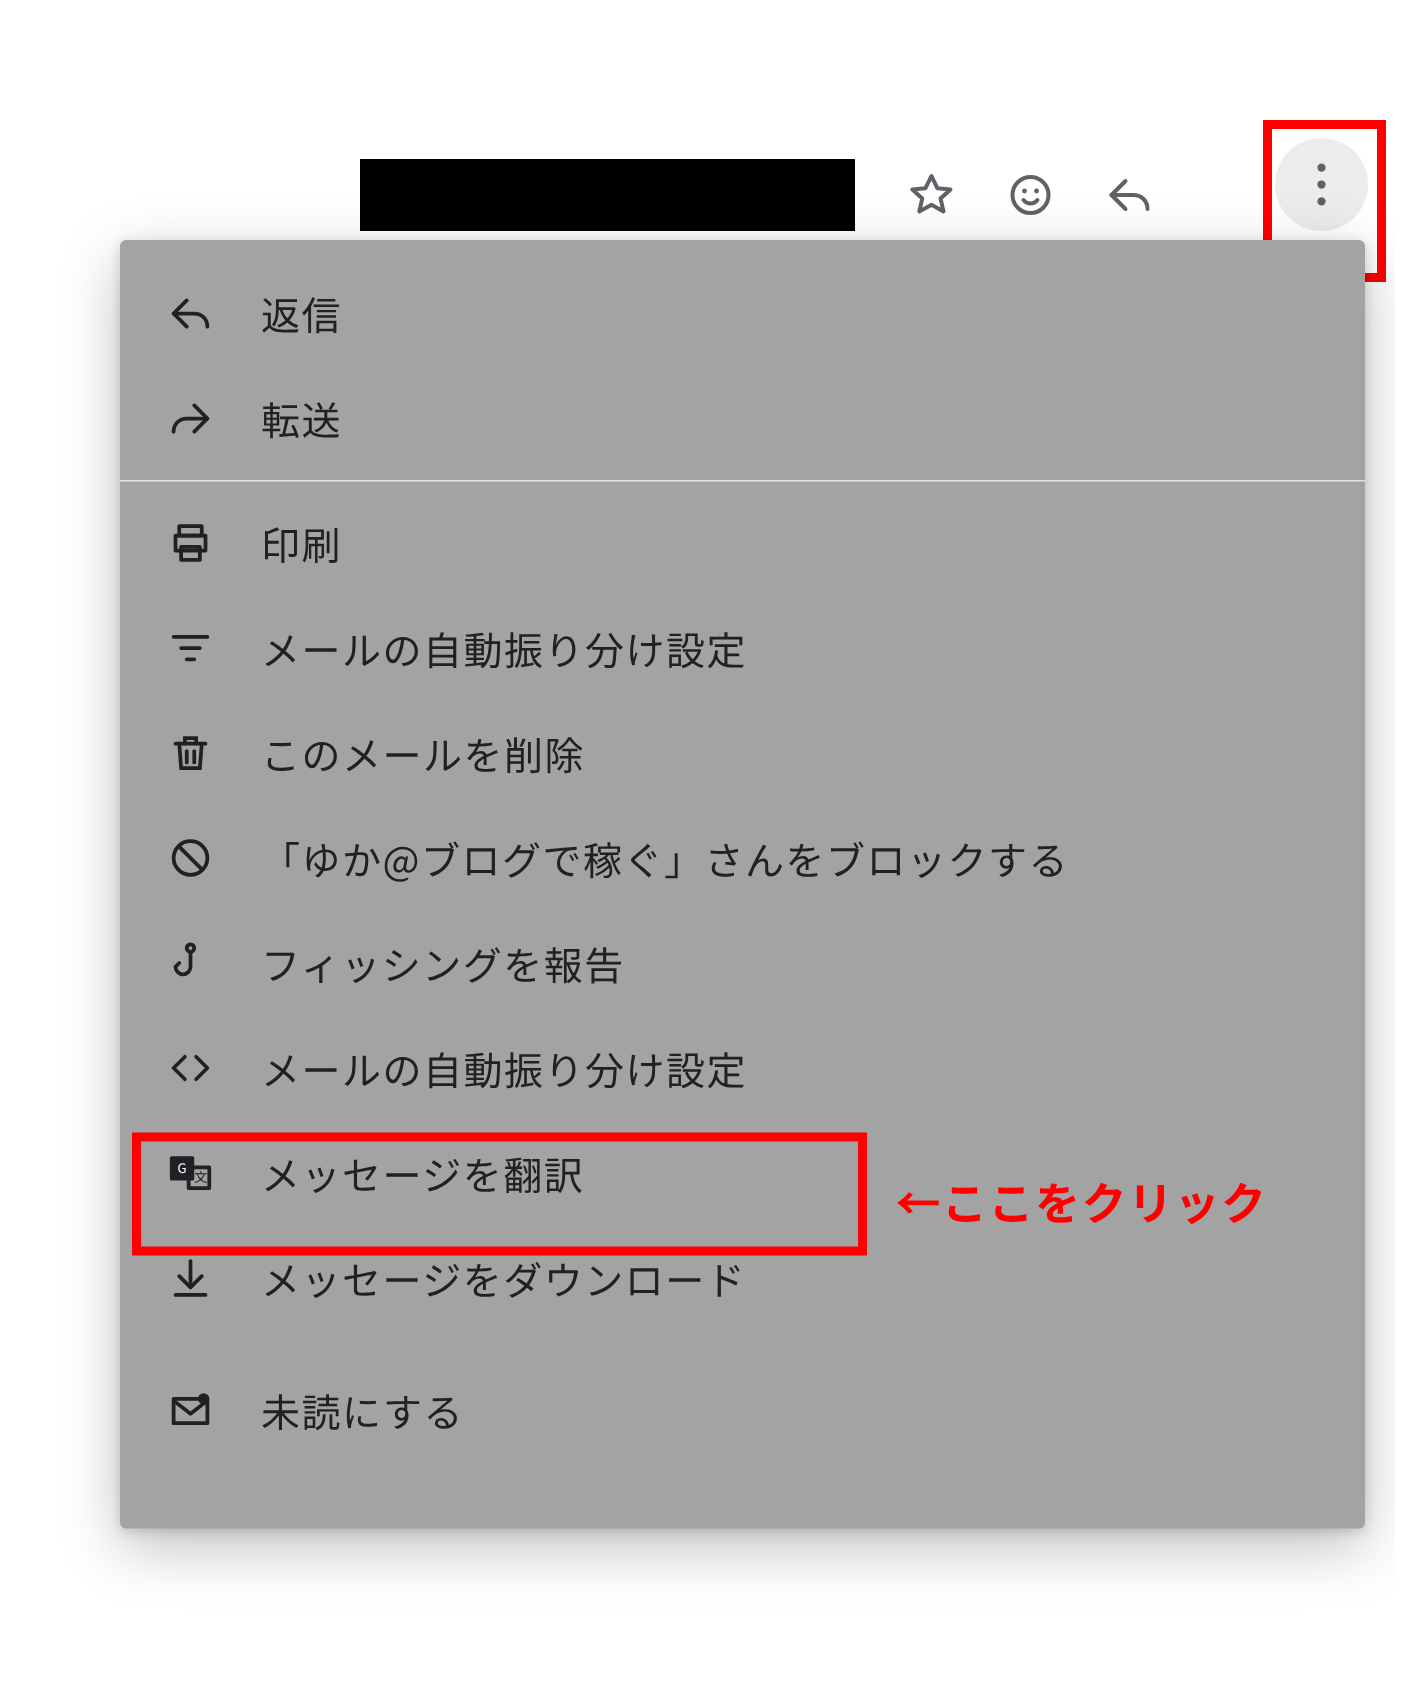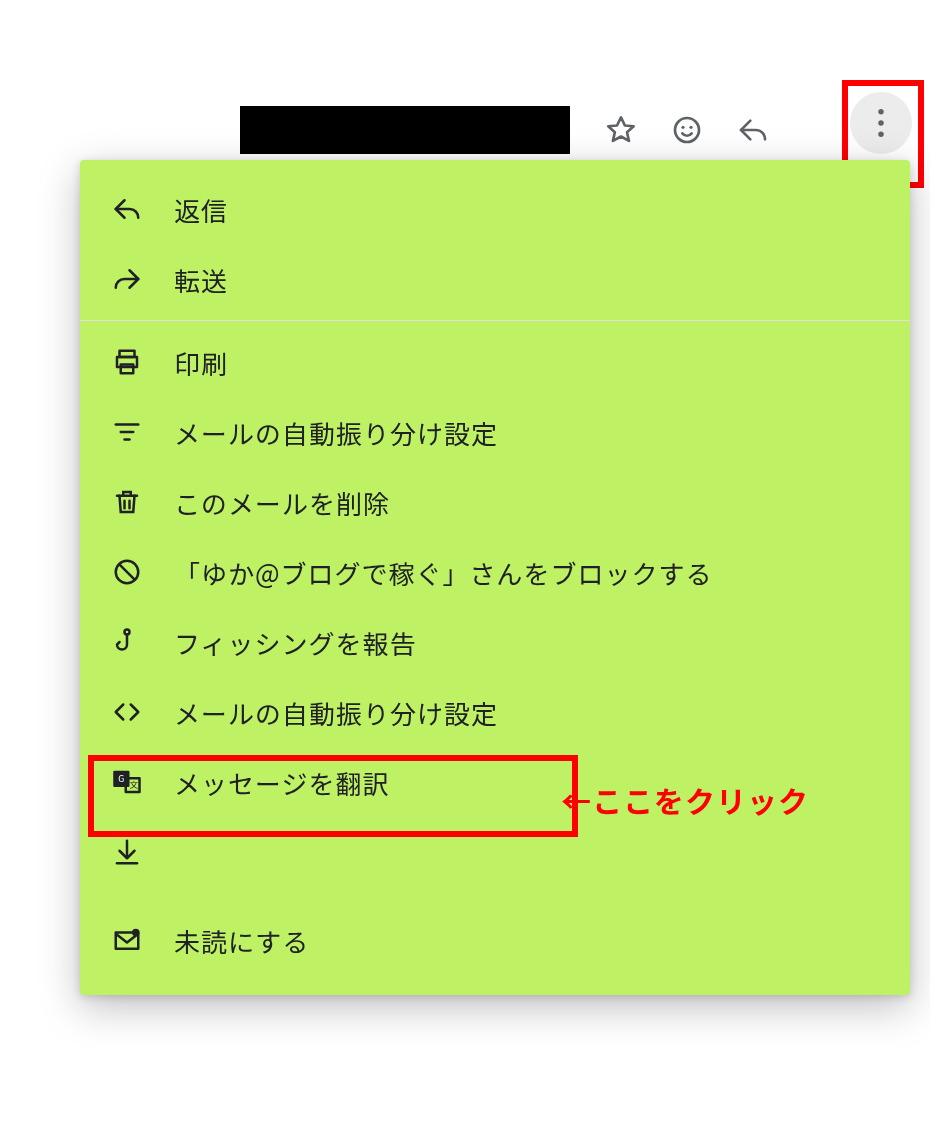--- a/index.html
+++ b/index.html
@@ -62,24 +62,24 @@
     justify-content: center;
   }
   .more-button svg { width: 8px; height: 30px; }
 
   
   .menu {
     position: absolute;
     top: 160px;
     left: 80px;
     width: 830px;
-    background: #bef264;
+    background: #a3a3a3;
     border-radius: 4px;
     box-shadow: 0 12px 40px rgba(0,0,0,0.25), 0 2px 8px rgba(0,0,0,0.15);
-    padding: 14px 0 20px 0;
+    padding: 14px 0 44px 0;
   }
   .menu-item {
     display: flex;
     align-items: center;
     height: 70px;
     padding: 0 20px 0 30px;
     font-size: 26px;
     color: #202124;
     letter-spacing: 1px;
     cursor: pointer;
@@ -277,31 +277,32 @@
   </div>
 
   <div class="menu-item">
     <span class="icon">
       <svg viewBox="0 0 24 24" fill="none" stroke="#202124" stroke-width="2" stroke-linecap="round" stroke-linejoin="round">
         <line x1="12" y1="3" x2="12" y2="15"></line>
           <polyline points="6,11 12,17 18,11"></polyline>
           <line x1="4" y1="21" x2="20" y2="21"></line>
       </svg>
     </span>
+    <span>メッセージをダウンロード</span>
   </div>
 
   <div class="menu-item" style="margin-top:18px;">
     <span class="icon">
       <svg viewBox="0 0 24 24" fill="none" stroke="#202124" stroke-width="2" stroke-linejoin="round">
         <rect x="3" y="6" width="18" height="13"></rect>
           <polyline points="3,7 12,14 21,7"></polyline>
         <circle cx="19" cy="6" r="3" fill="#202124" stroke="none"></circle>
       </svg>
     </span>
     <span>未読にする</span>
   </div>
 </div>
 
 <div class="highlight-box" style="top:755px; left:88px; width:490px; height:82px;"></div>
 
-<div class="annotation" style="top:778px; left:561px;">←ここをクリック</div>
+<div class="annotation" style="top:778px; left:597px;">←ここをクリック</div>
 
 <div class="vscroll"></div>
 
 </body></html>

